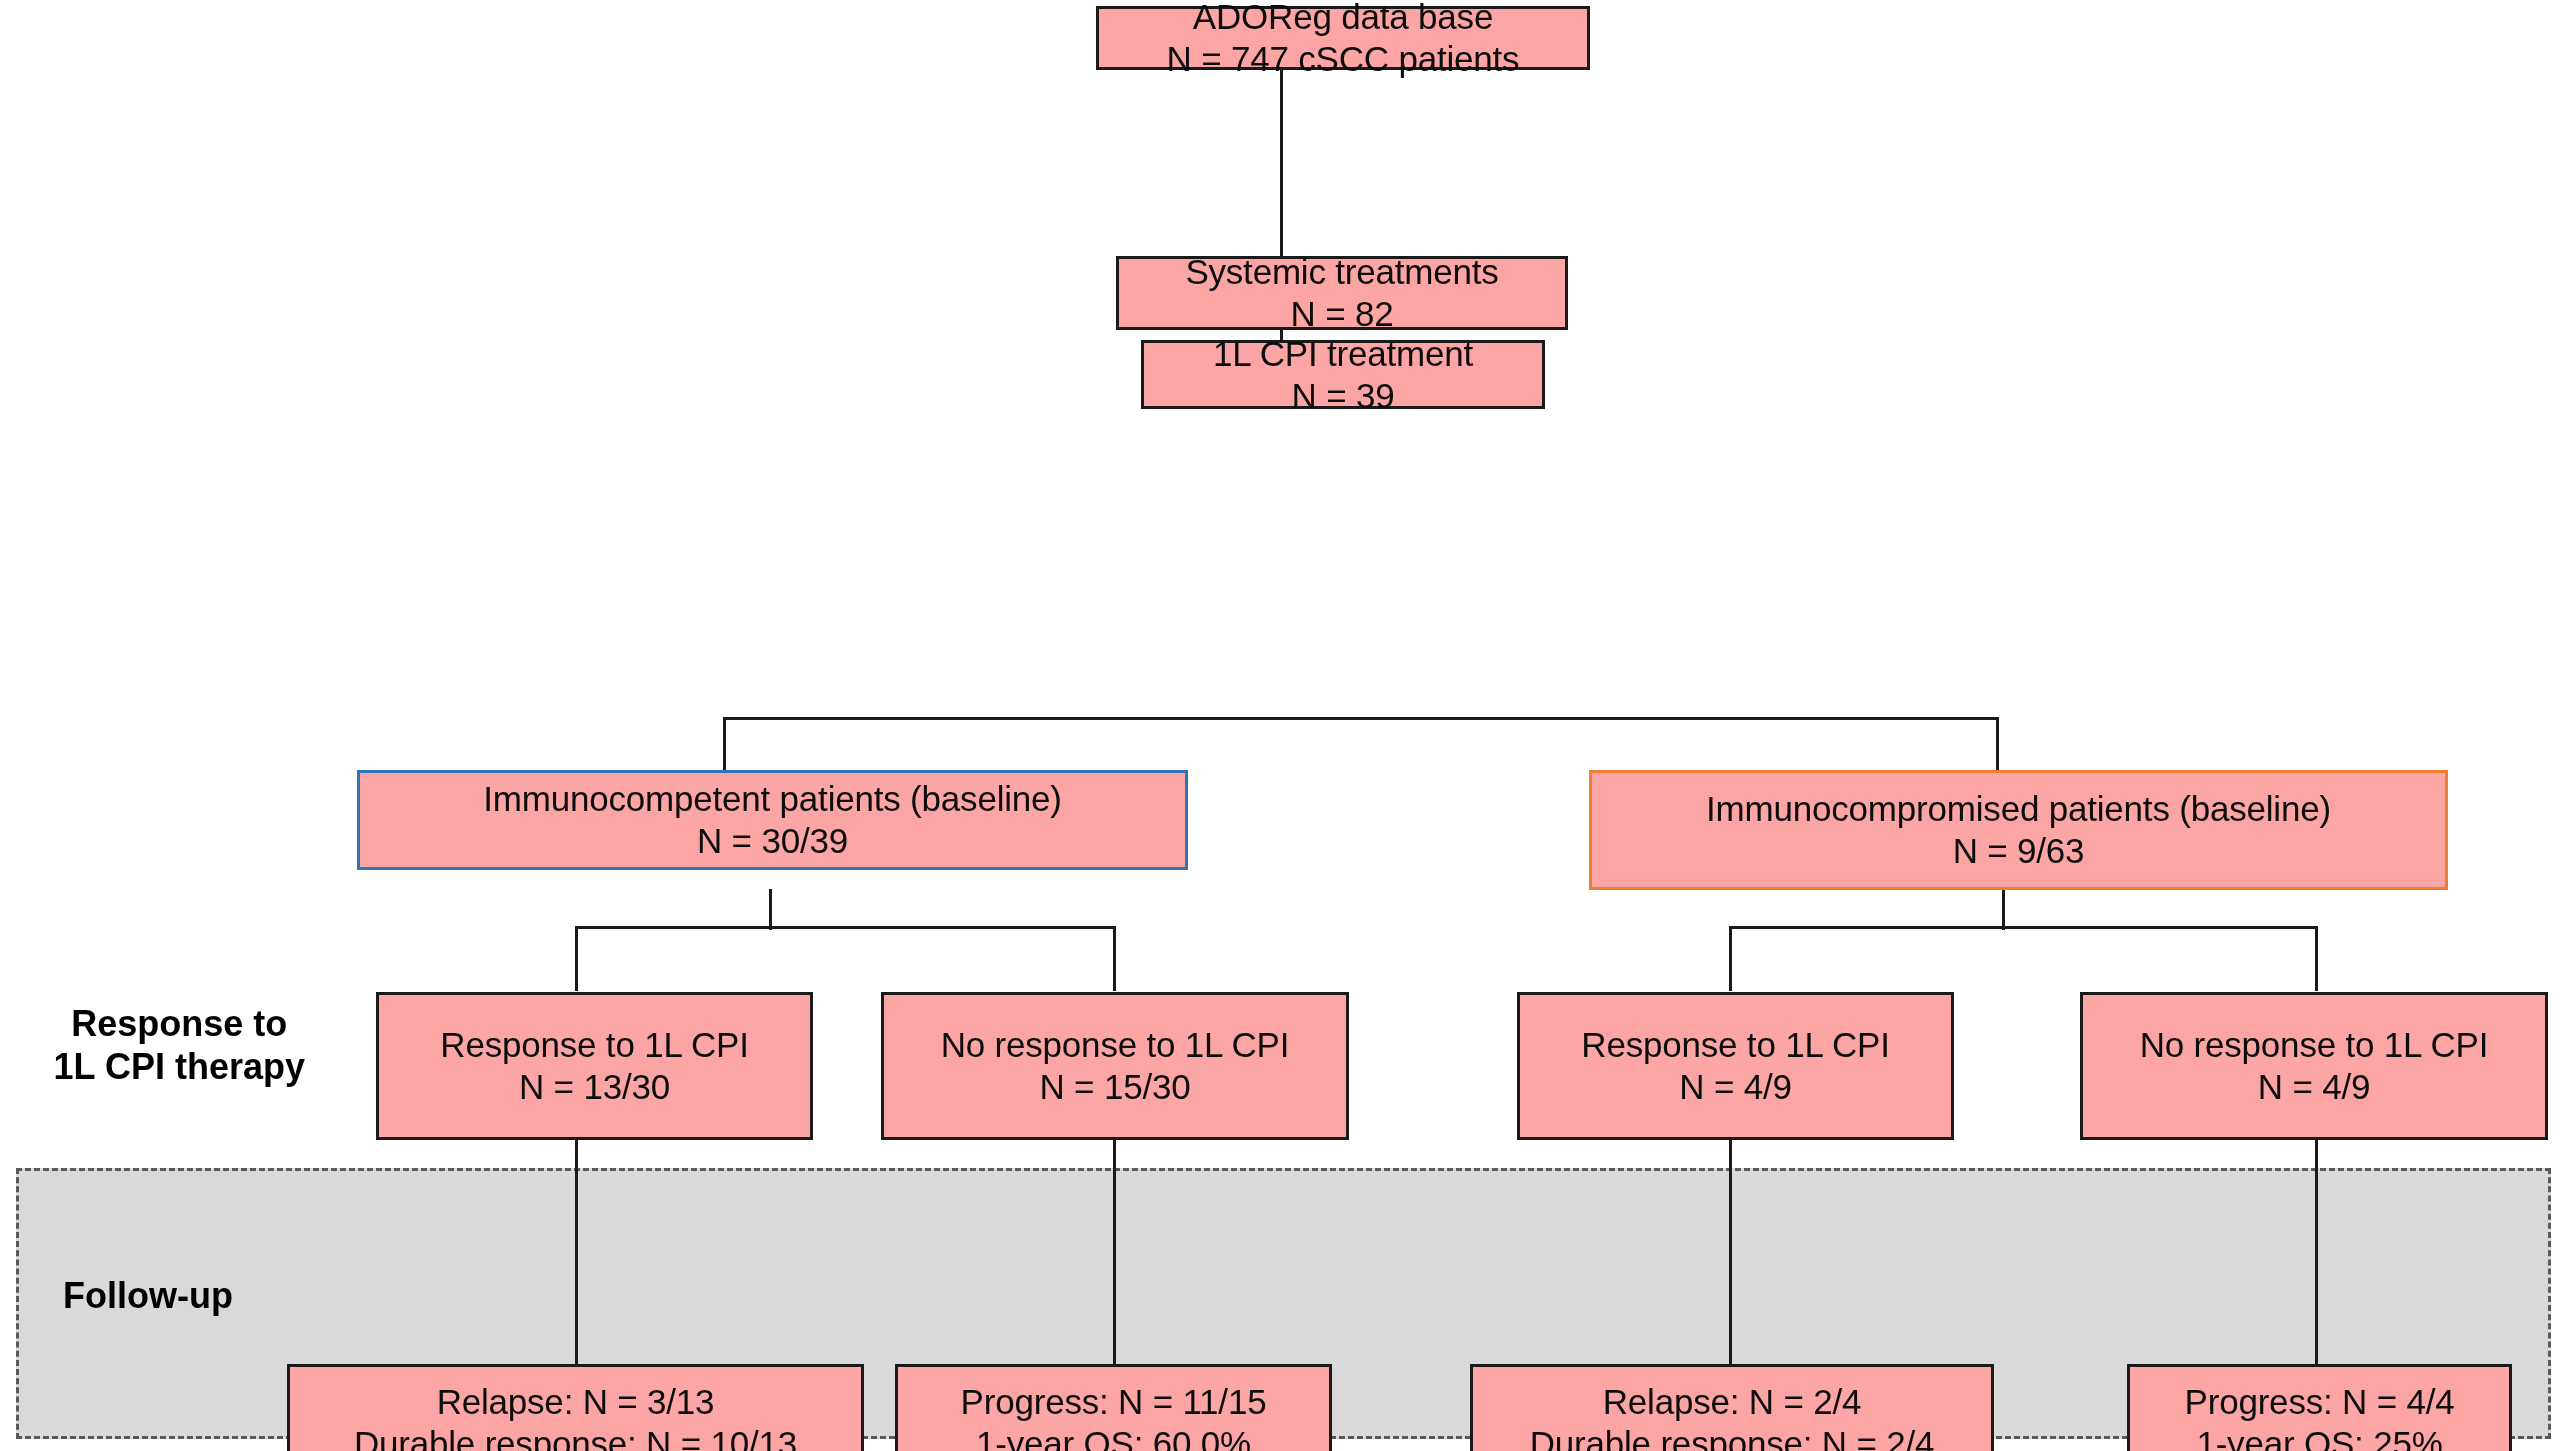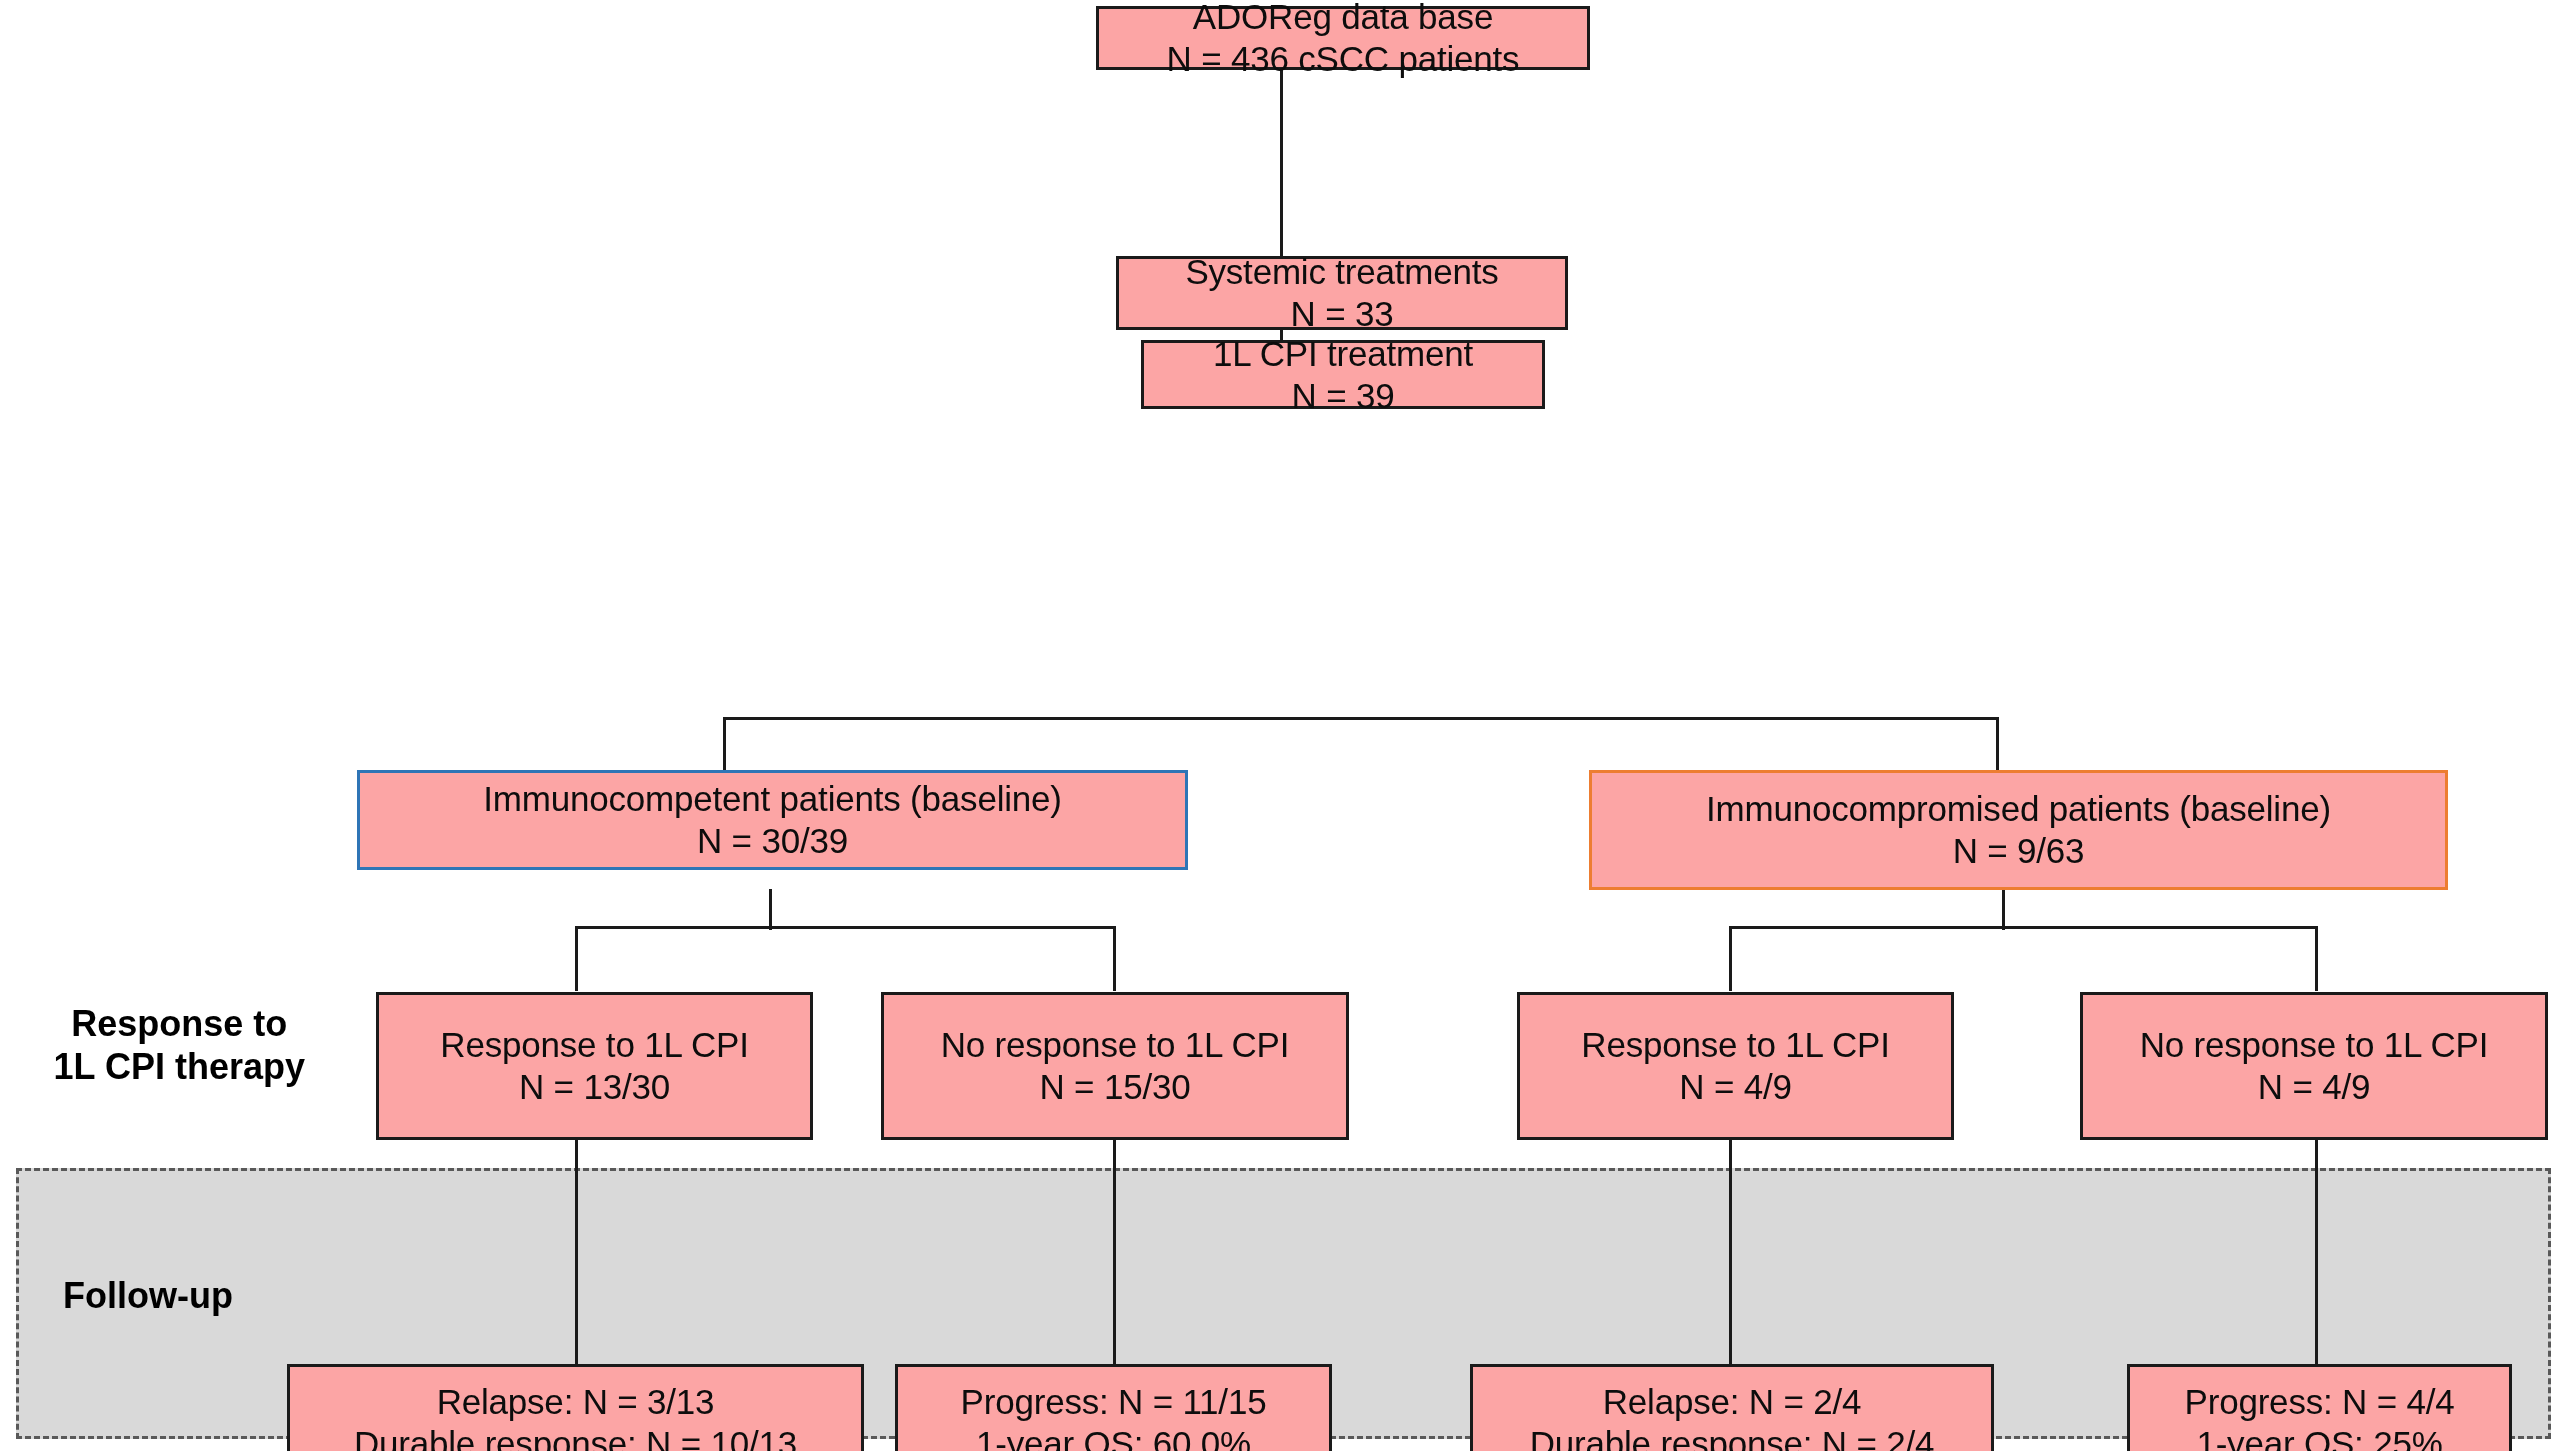--- a/index.html
+++ b/index.html
@@ -116,27 +116,27 @@
     <span class="ln">Response to</span>
     <span class="ln">1L CPI therapy</span>
   </div>
 
   <div class="rowlabel" style="left:31px; top:1274px; width:234px;">
     <span class="ln">Follow-up</span>
   </div>
 
   <div class="node" style="left:1096px; top:6.2px; width:494px; height:64px;">
     <span class="ln">ADOReg data base</span>
-    <span class="ln">N = 436 cSCC patients</span>
+    <span class="ln">N = 747 cSCC patients</span>
   </div>
 
 
   <div class="node" style="left:1116px; top:256px; width:452px; height:74px;">
     <span class="ln">Systemic treatments</span>
-    <span class="ln">N = 33</span>
+    <span class="ln">N = 82</span>
   </div>
 
   <div class="node" style="left:1141px; top:340px; width:404px; height:69px;">
     <span class="ln">1L CPI treatment</span>
     <span class="ln">N = 39</span>
   </div>
 
   <div class="node blue" style="left:357px; top:770px; width:831px; height:100px;">
     <span class="ln">Immunocompetent patients (baseline)</span>
     <span class="ln">N = 30/39</span>

